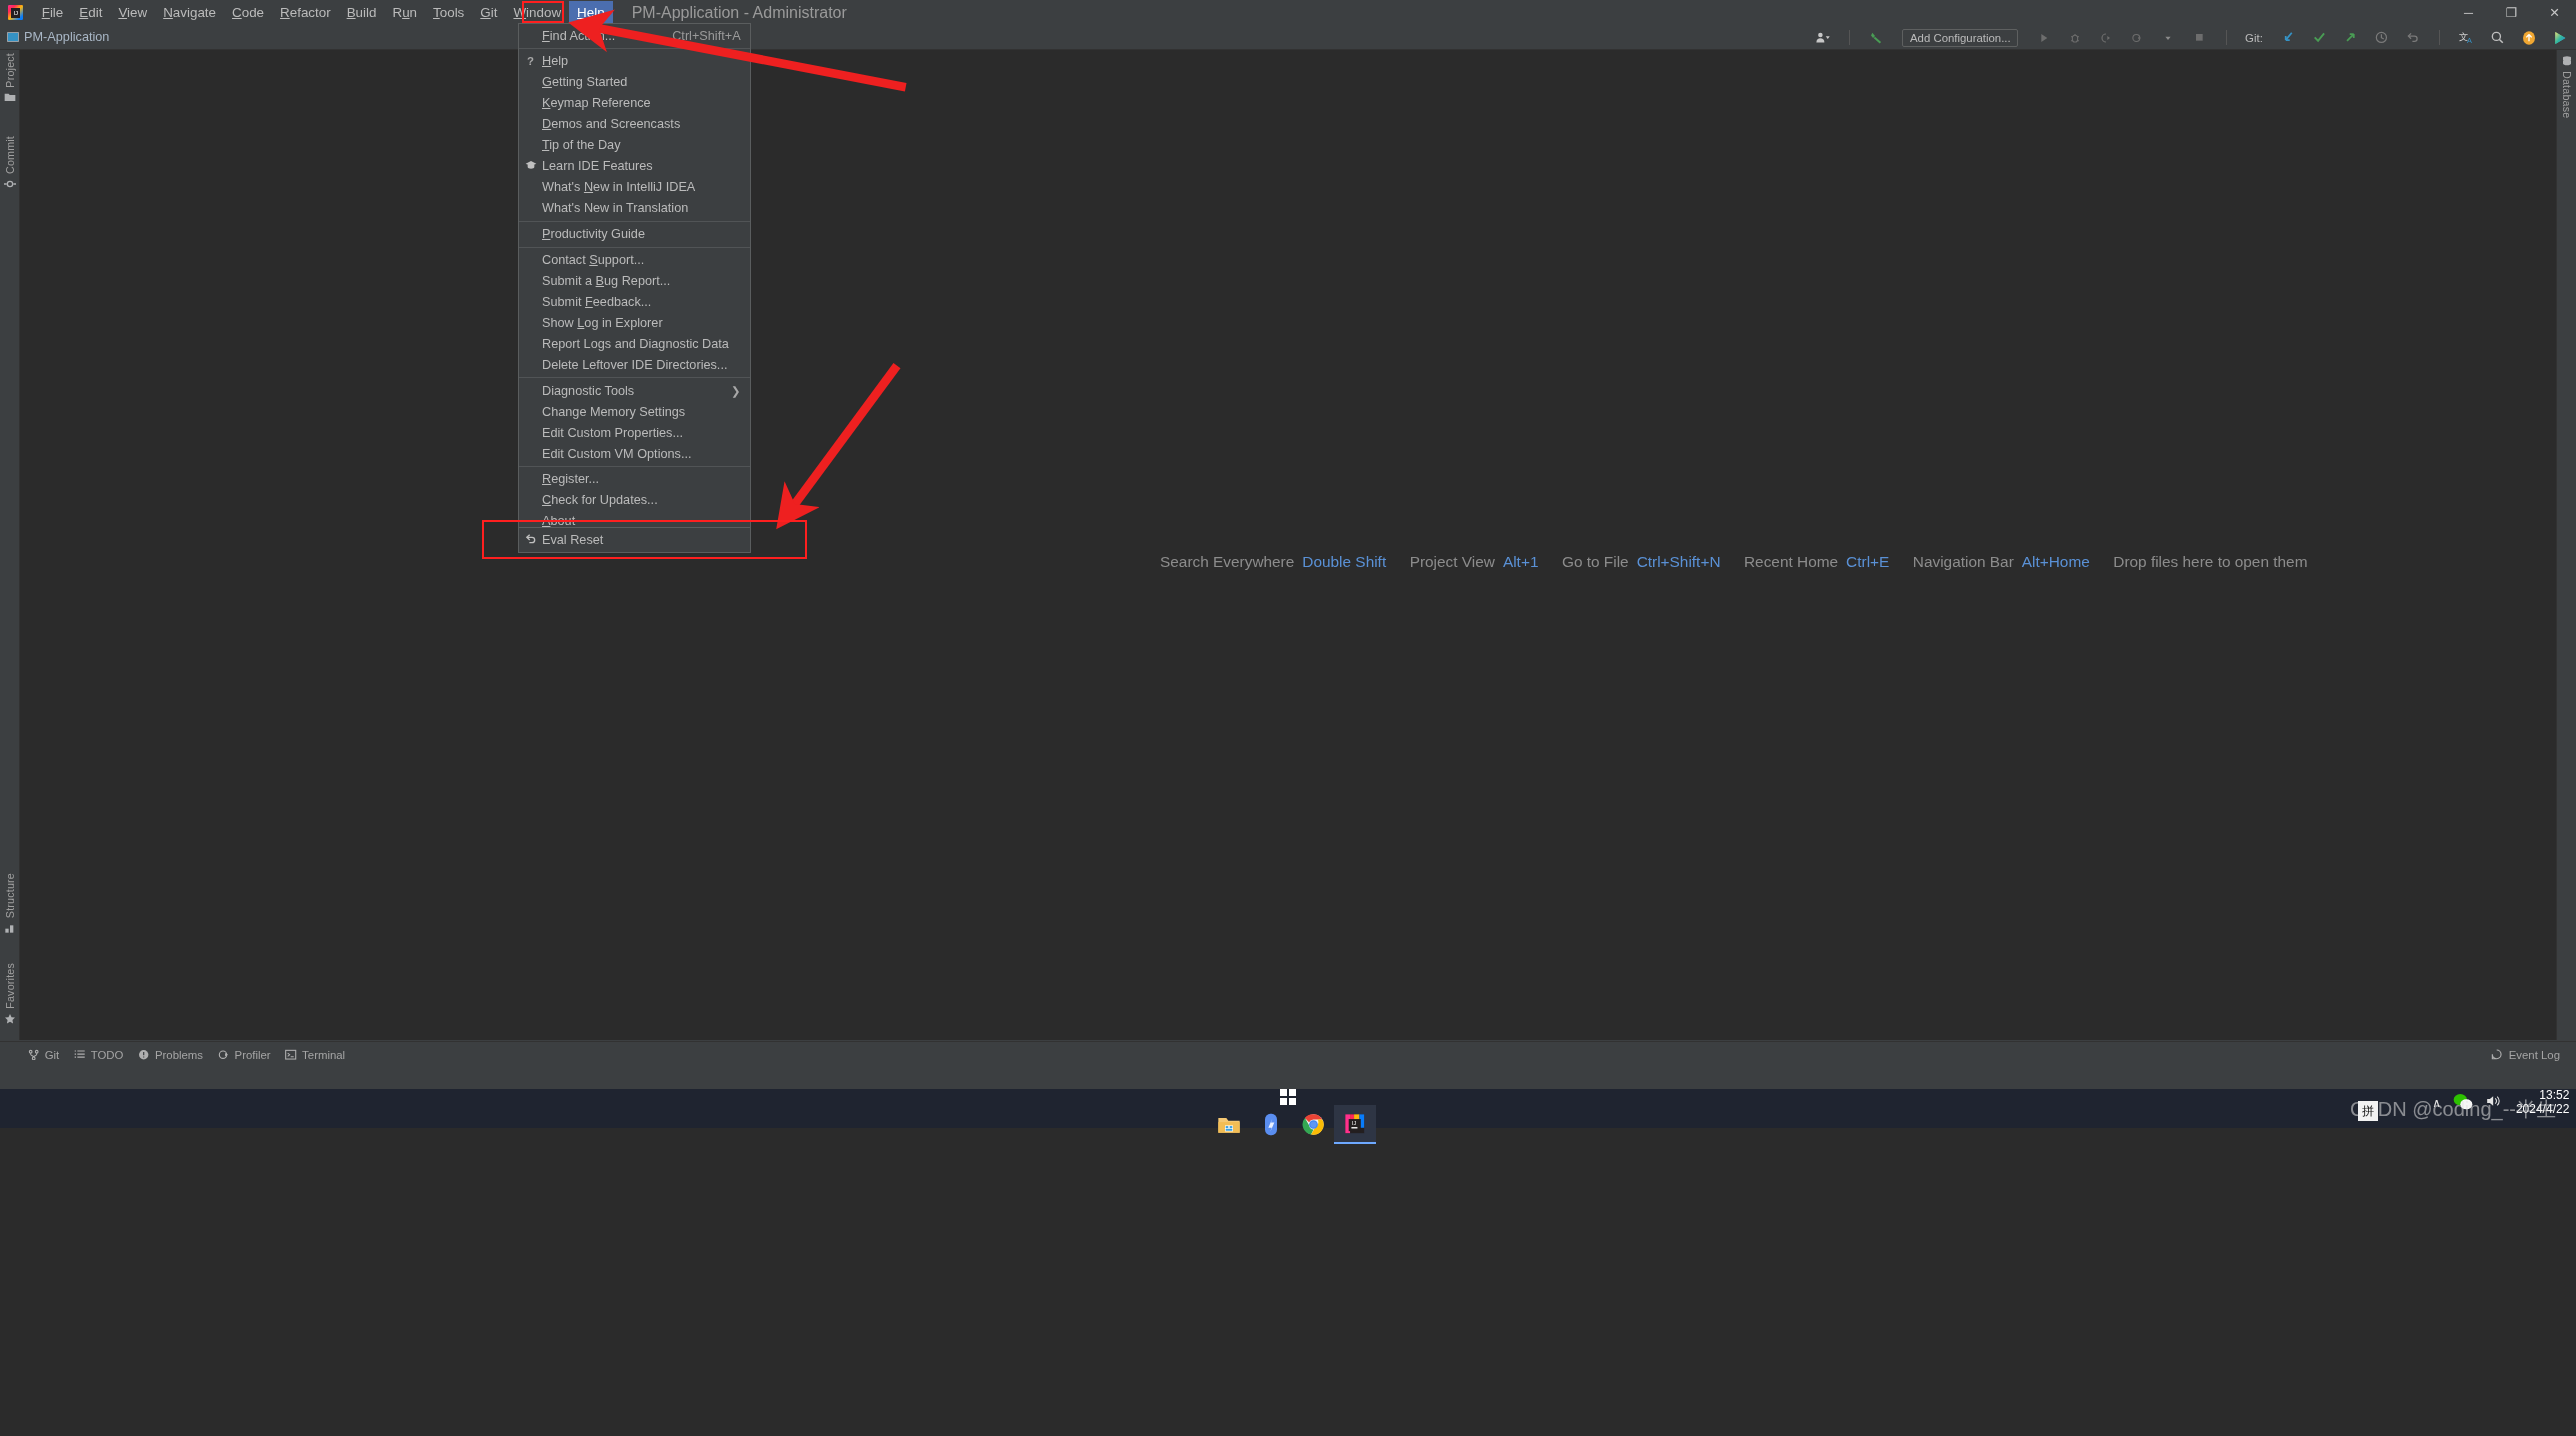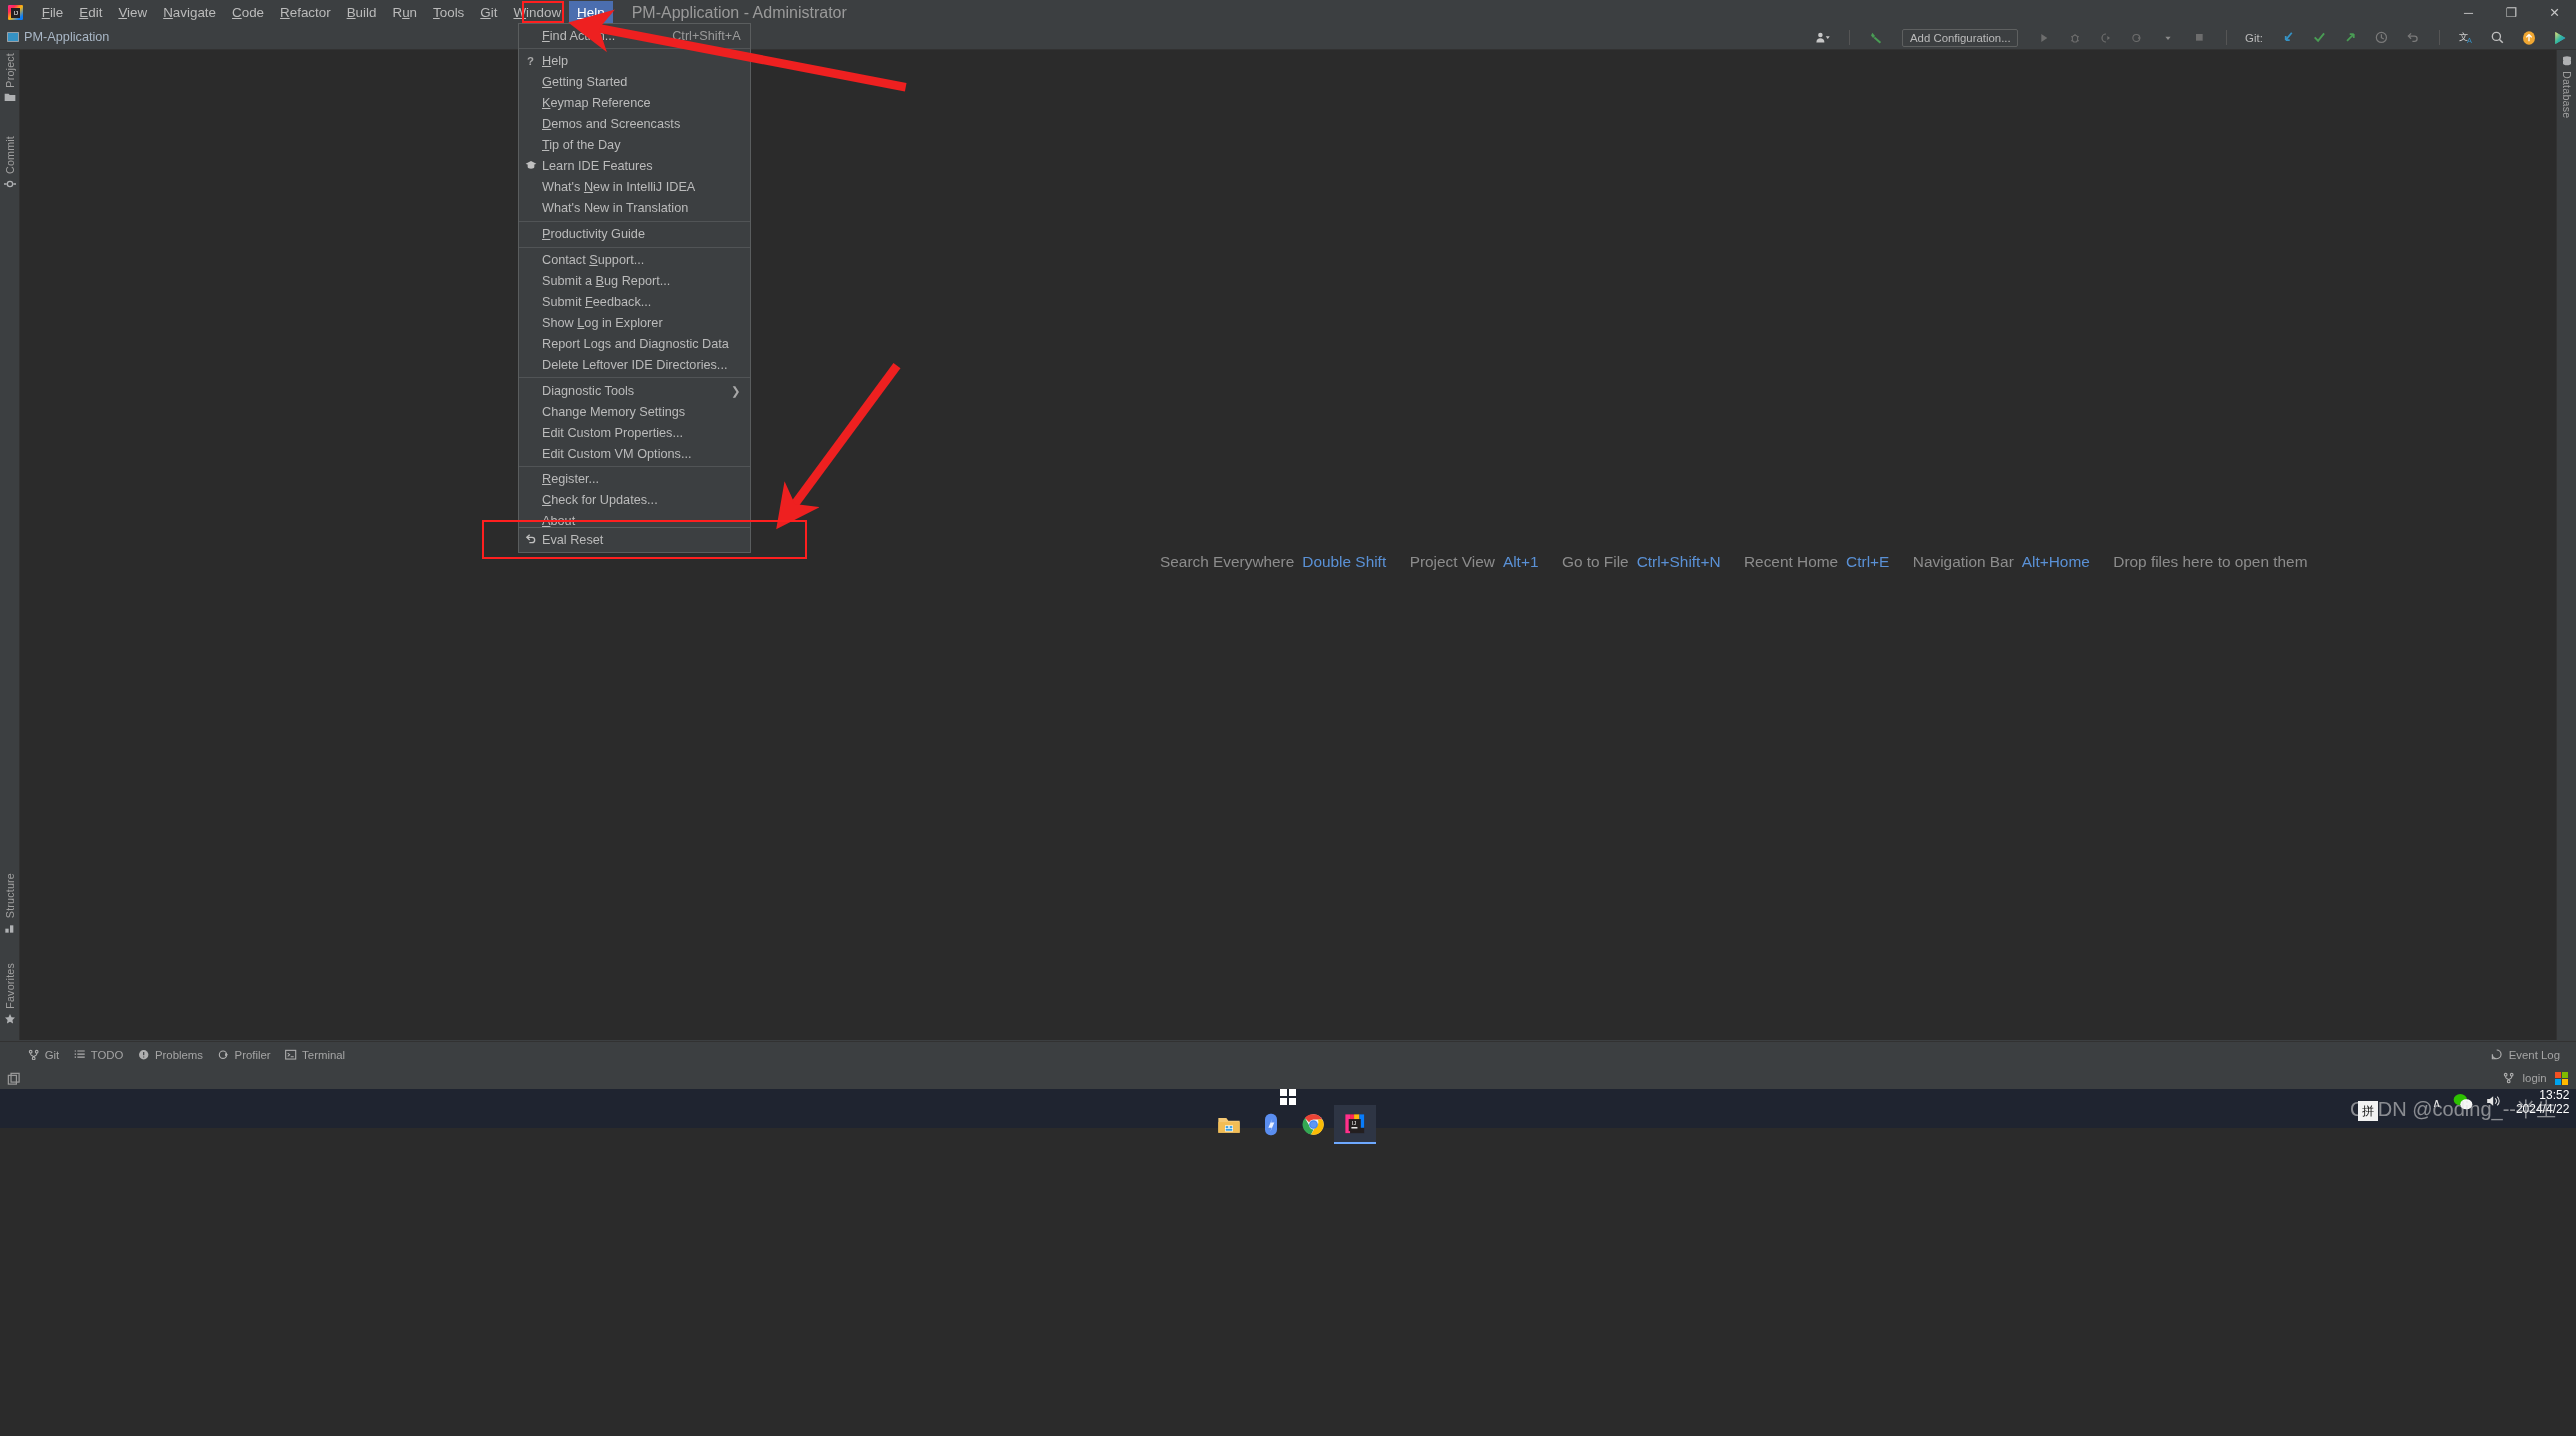--- a/index.html
+++ b/index.html
@@ -464,47 +464,20 @@
     <div class="eventlog">
       <span class="sicon">
         <svg width="11.4" height="11.4" viewBox="0 0 17 17">
             <path d="M8.5 1.5A6.5 6.5 0 1 1 2 8v6.5h6.5" fill="none" stroke="#b0b0b0" stroke-width="1.7"></path>
           </svg>
       </span>
       <span>Event Log</span>
     </div>
   </div>
 
-  <div class="statusbar">
-    <div class="sb-left">
-      <span class="sicon">
-        <svg width="14.8" height="14.8" viewBox="0 0 22 22">
-            <rect x="2" y="5" width="12" height="13" fill="none" stroke="#9a9a9a" stroke-width="1.8"></rect>
-            <rect x="6" y="2" width="12" height="13" fill="none" stroke="#9a9a9a" stroke-width="1.8"></rect>
-          </svg>
-      </span>
-    </div>
-    <div class="sb-right">
-      <span class="sicon">
-        <svg width="11.4" height="11.4" viewBox="0 0 17 17">
-            <circle cx="4" cy="4" r="2" fill="none" stroke="#b0b0b0" stroke-width="1.6"></circle>
-            <circle cx="13" cy="4" r="2" fill="none" stroke="#b0b0b0" stroke-width="1.6"></circle>
-            <circle cx="8.5" cy="14" r="2" fill="none" stroke="#b0b0b0" stroke-width="1.6"></circle>
-            <path d="M4 6v2c0 2 4.5 2 4.5 4M13 6v2c0 2-4.5 2-4.5 4" stroke="#b0b0b0" stroke-width="1.5" fill="none"></path>
-          </svg>
-      </span>
-      <span>login</span>
-      <span class="mslogo">
-        <i style="background:#f25022"></i>
-          <i style="background:#7fba00"></i>
-          <i style="background:#00a4ef"></i>
-          <i style="background:#ffb900"></i>
-      </span>
-    </div>
-  </div>
 
   <div class="taskbar">
     <div class="start">
       <span class="startglyph">
           <i></i>
           <i></i>
           <i></i>
           <i></i>
         </span>
     </div>

